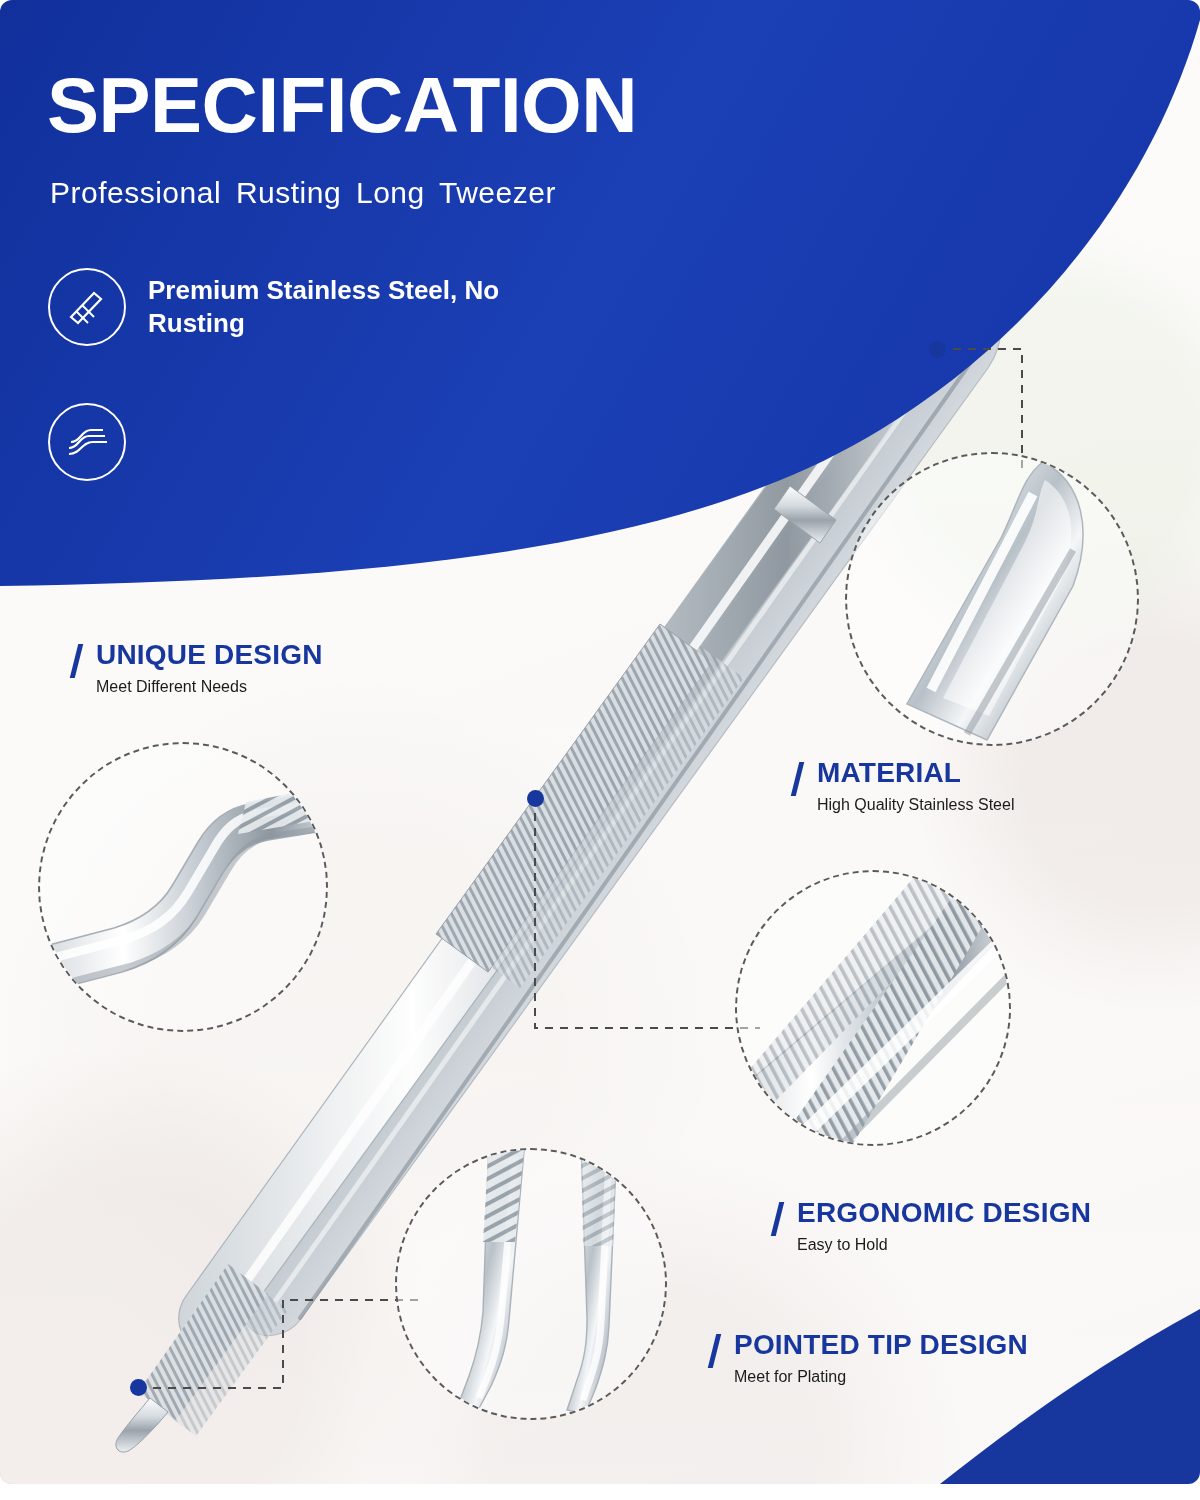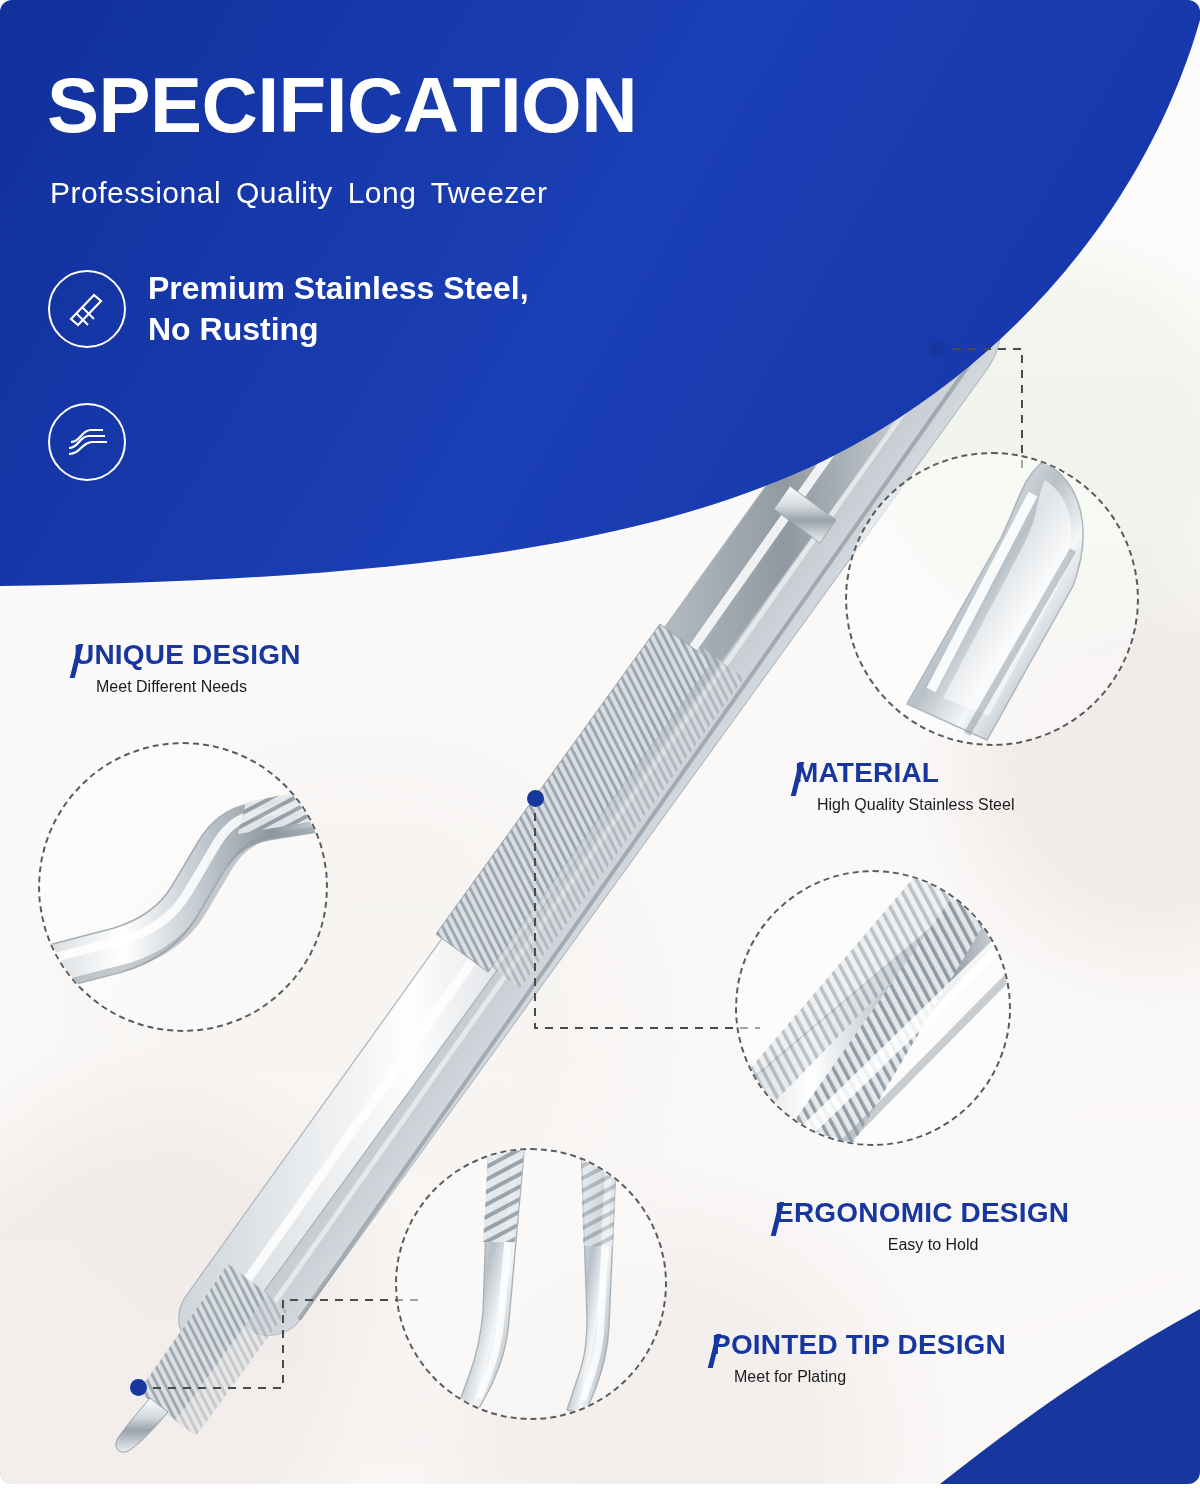--- a/index.html
+++ b/index.html
@@ -80,21 +80,21 @@
     height: 74px;
     border-radius: 50%;
     border: 2px solid #ffffff;
     display: flex;
     align-items: center;
     justify-content: center;
     flex: 0 0 auto;
   }
   .feature-text {
     color: #ffffff;
-    font-size: 32px;
+    font-size: 26px;
     font-weight: bold;
     line-height: 1.28;
     max-width: 420px;
   }
   #feature-0 { left: 48px; top: 268px; }
   #feature-1 { left: 48px; top: 403px; }
 
   
   .callout {
     position: absolute;
@@ -106,32 +106,33 @@
     width: 5px;
     height: 34px;
     background: #17379f;
     transform: skewX(-14deg);
   }
   .callout .title {
     font-size: 28px;
     font-weight: bold;
     color: #17379f;
     letter-spacing: 0.2px;
+    margin-left: 22px;
     line-height: 1.1;
   }
   .callout .sub {
     font-size: 16px;
     color: #1b1b1b;
     margin-left: 22px;
     margin-top: 7px;
     line-height: 1.15;
   }
   #callout-unique { left: 74px; top: 640px; }
   #callout-material { left: 795px; top: 758px; }
-  #callout-ergonomic { left: 775px; top: 1198px; text-align: center; }
+  #callout-ergonomic { left: 775px; top: 1198px; }
   #callout-pointed { left: 712px; top: 1330px; }
 
   
   .detail-circle {
     position: absolute;
     border-radius: 50%;
     border: 2px dashed #5a5a5a;
     overflow: hidden;
     background: rgba(255,255,255,0.35);
   }
@@ -237,21 +238,21 @@
       <path d="M150,1398 C140,1410 126,1426 118,1438 C112,1448 120,1456 130,1450 C142,1442 158,1424 168,1412 Z" fill="url(#steelC)" stroke="#97a1a9" stroke-width="1"></path>
 
       <path d="M922,292 C944,266 986,268 1000,292 C1012,312 998,336 978,348 C954,362 924,352 914,332 C906,316 910,302 922,292 Z" fill="url(#steelC)" stroke="#a9b2b9" stroke-width="1.2"></path>
       <path d="M936,298 C952,282 980,284 988,300 C996,314 986,330 970,338 C952,346 934,338 930,326 C926,314 930,304 936,298 Z" fill="#ffffff" opacity="0.55"></path>
     </g>
   </svg>
 
   <div class="header-blue"></div>
 
   <div class="spec-title">SPECIFICATION</div>
-  <div class="spec-sub">Professional  Quality  Long  Tweezer</div>
+  <div class="spec-sub">Professional  Rusting  Long  Tweezer</div>
 
   <div class="feature" id="feature-0">
     <div class="feature-icon">
       <svg width="46" height="46" viewBox="0 0 46 46">
         <path d="M7 33 L30 9 L37 15 L14 39 Z" fill="none" stroke="#ffffff" stroke-width="2.2"></path>
         <path d="M12 27 L24 39" stroke="#ffffff" stroke-width="2"></path>
         <path d="M18 21 L30 33" stroke="#ffffff" stroke-width="2"></path>
       </svg>
     </div>
     <div class="feature-text">Premium Stainless Steel, No Rusting</div>

